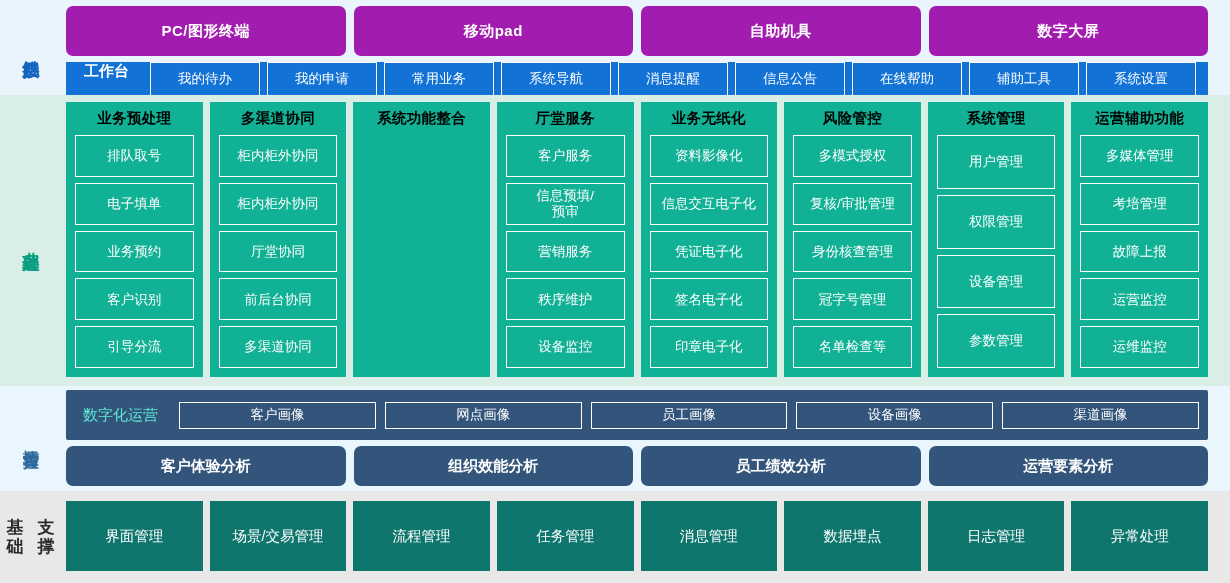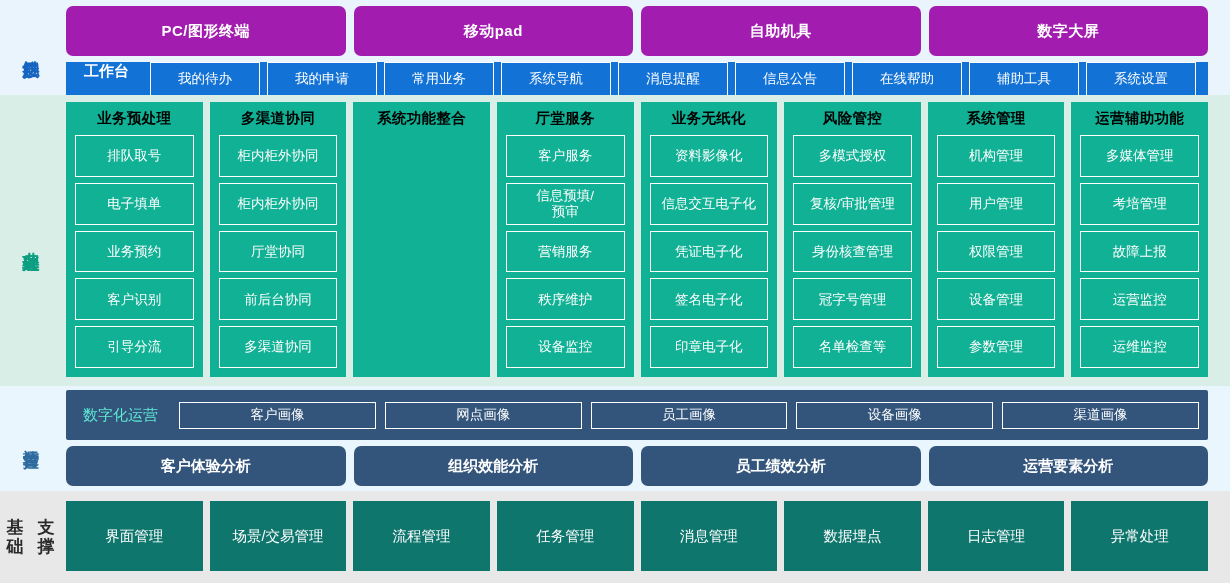--- a/index.html
+++ b/index.html
@@ -194,21 +194,20 @@
             <div class="biz-item">复核/审批管理</div>
             <div class="biz-item">身份核查管理</div>
             <div class="biz-item">冠字号管理</div>
             <div class="biz-item">名单检查等</div>
           </div>
         </div>
 
         <div class="biz-col">
           <div class="biz-col-title">系统管理</div>
           <div class="biz-items">
-            <div class="biz-item">机构管理</div>
             <div class="biz-item">用户管理</div>
             <div class="biz-item">权限管理</div>
             <div class="biz-item">设备管理</div>
             <div class="biz-item">参数管理</div>
           </div>
         </div>
 
         <div class="biz-col">
           <div class="biz-col-title">运营辅助功能</div>
           <div class="biz-items">

